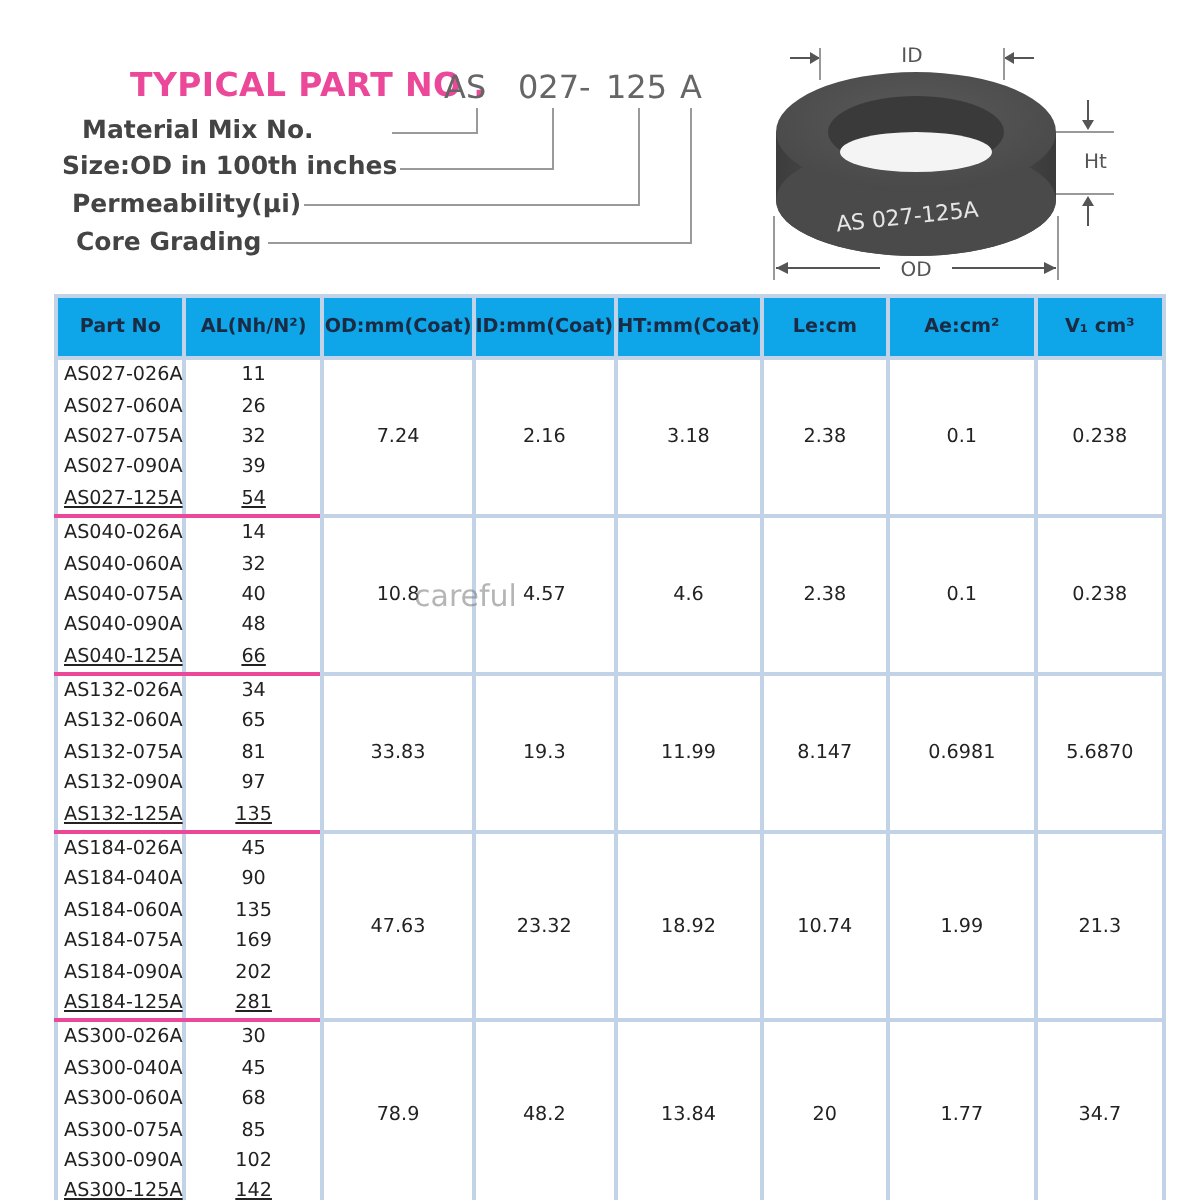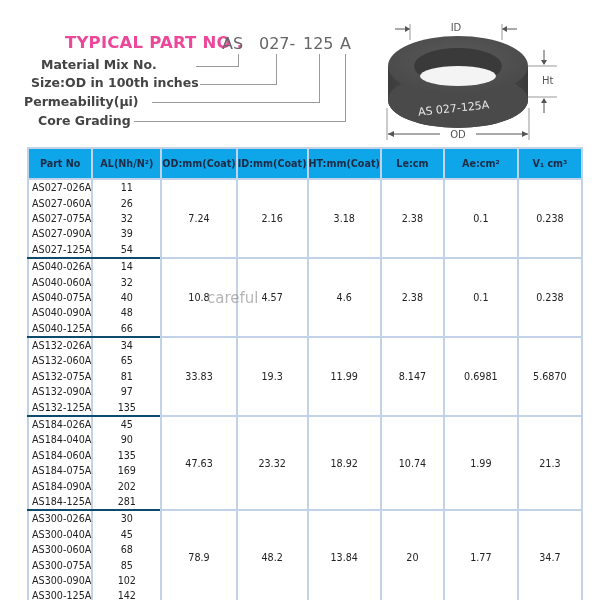--- a/index.html
+++ b/index.html
@@ -15,40 +15,40 @@
     
     .toroid { position: absolute; left: 372px; top: 0; width: 228px; height: 145px; }
 
     
     table.spec { position: absolute; left: 27px; top: 147px; border-collapse: collapse; font-family: "DejaVu Sans", sans-serif; font-size: 9.6px; color: #222; }
     table.spec th { background: #0ea5e9; color: #1b2b44; font-weight: bold; height: 29px; padding: 0; border: 2px solid #c2d3e7; text-align: center; white-space: nowrap; font-size: 9.6px; }
     table.spec td { border: 2px solid #c2d3e7; padding: 0; text-align: center; white-space: nowrap; }
     table.spec td.part { text-align: right; padding-left: 3px; border-bottom: none; border-top: none; }
     table.spec td.al { border-bottom: none; border-top: none; }
     table.spec tr.grp-start td.part, table.spec tr.grp-start td.al { border-top: 2px solid #c2d3e7; }
-    table.spec tr.grp-end td.part, table.spec tr.grp-end td.al { border-bottom: 2px solid #0c4a6e; }
+    table.spec tr.grp-end td.part, table.spec tr.grp-end td.al { border-bottom: 2px solid #ec4899; text-decoration: underline; }
     table.spec td.part, table.spec td.al { height: 15.4px; line-height: 15px; }
     .c-part { width: 62px; } .c-al { width: 67px; } .c-od { width: 69px; } .c-id { width: 63px; }
     .c-ht { width: 63px; } .c-le { width: 61px; } .c-ae { width: 72px; } .c-v { width: 62px; margin-left: 32px; }
 
     .watermark { position: absolute; left: 207px; top: 289px; font-family: "DejaVu Sans", sans-serif; font-size: 15px; color: rgba(120,120,120,0.55); pointer-events: none; }
   </style>
 </head>
 <body>
 
 <div class="legend">
   <span class="title">TYPICAL PART NO .</span>
   <span class="code" style="left:222px">AS</span>
   <span class="code" style="left:259px">027-</span>
   <span class="code" style="left:303px">125</span>
   <span class="code" style="left:340px">A</span>
 
   <span class="lbl" style="left:41px; top:57px">Material Mix No.</span>
   <span class="lbl" style="left:31px; top:75px">Size:OD in 100th inches</span>
-  <span class="lbl" style="left:24px; top:94px">Permeability(μi)</span>
+  <span class="lbl" style="left:36px; top:94px">Permeability(μi)</span>
   <span class="lbl" style="left:38px; top:113px">Core Grading</span>
 
   <div class="line" style="left:196px; top:66px; width:43px; height:1px"></div>
   <div class="line" style="left:238px; top:54px; width:1px; height:13px"></div>
   <div class="line" style="left:200px; top:84px; width:77px; height:1px"></div>
   <div class="line" style="left:276px; top:54px; width:1px; height:31px"></div>
   <div class="line" style="left:152px; top:102px; width:168px; height:1px"></div>
   <div class="line" style="left:319px; top:54px; width:1px; height:49px"></div>
   <div class="line" style="left:134px; top:121px; width:212px; height:1px"></div>
   <div class="line" style="left:345px; top:54px; width:1px; height:68px"></div>

